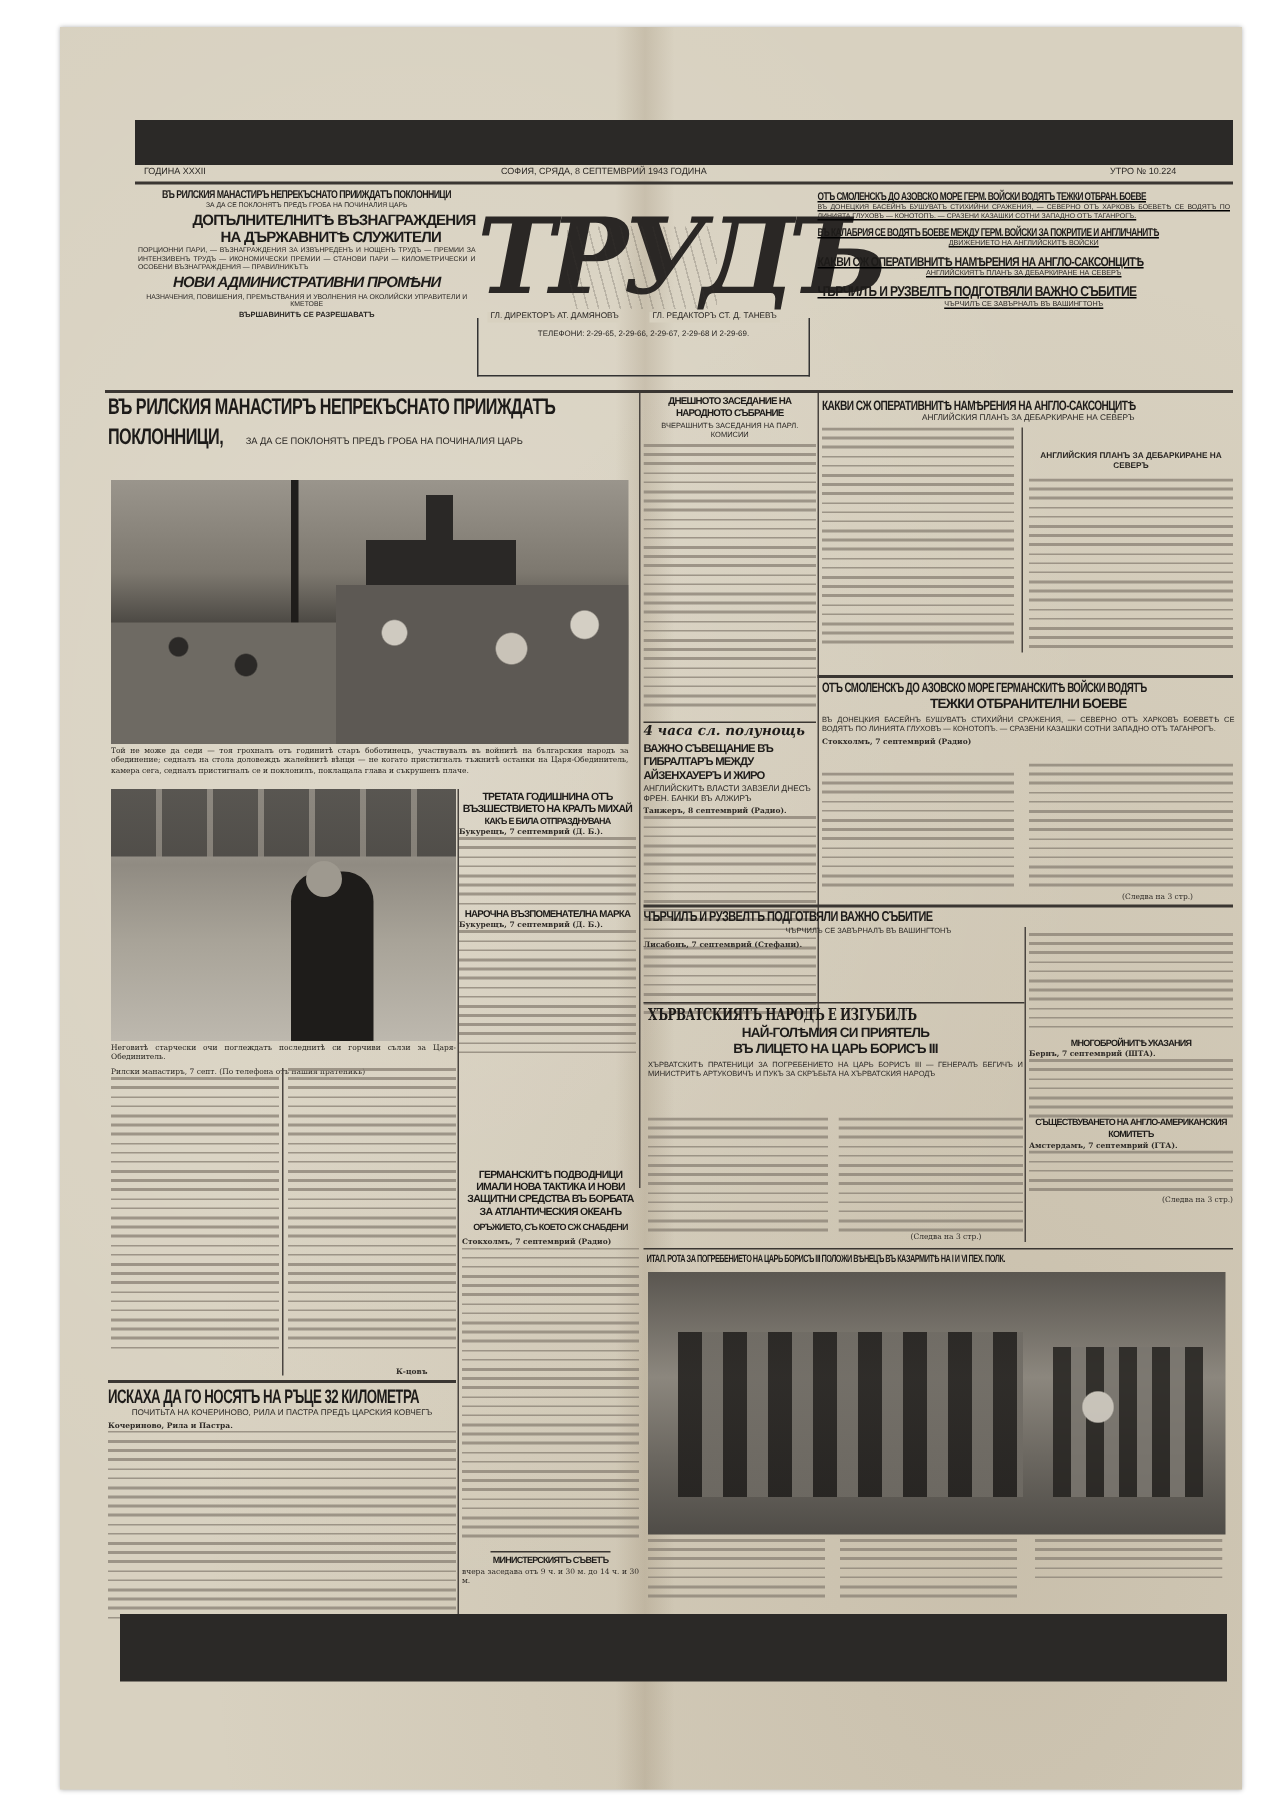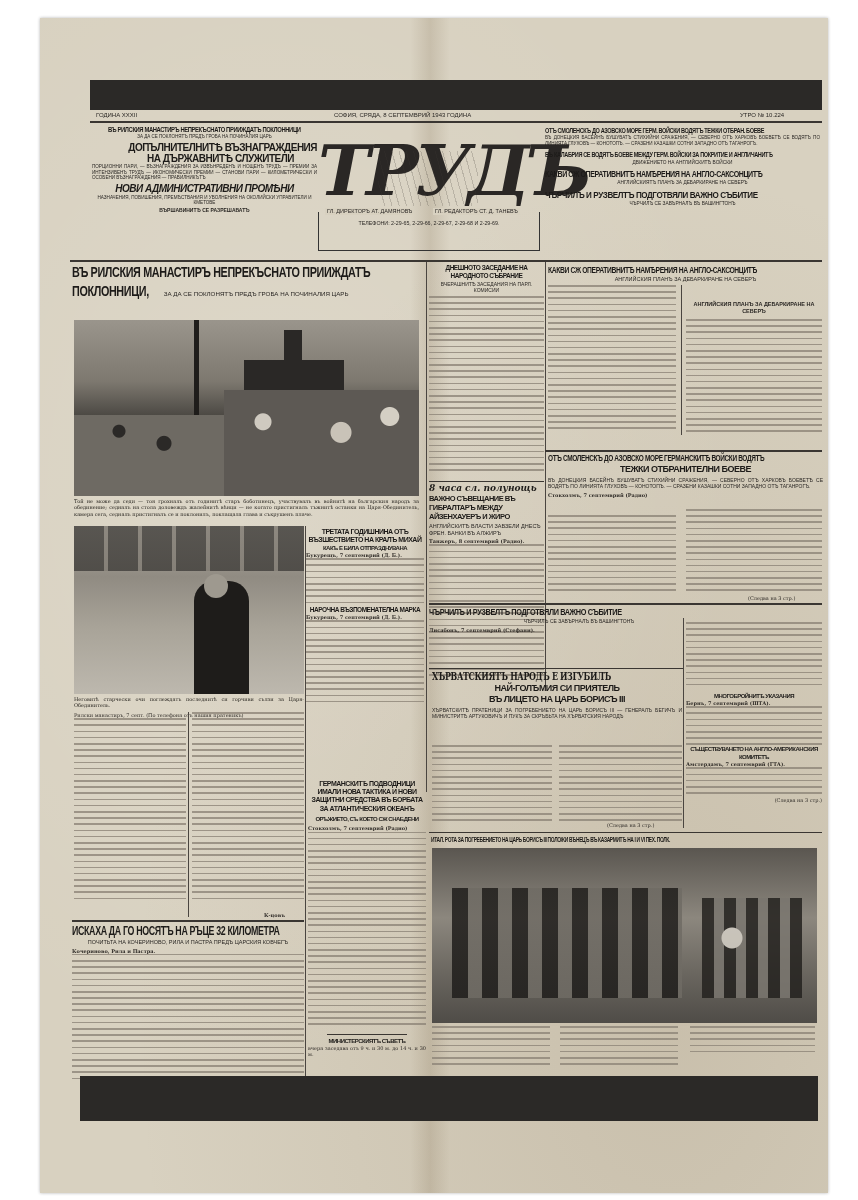--- a/index.html
+++ b/index.html
@@ -50,21 +50,21 @@
   <div class="box" style="left:278px;top:108px;width:222px;height:136px;border:none;">
     <div class="masthead center" style="margin-top:10px;">ТРУДЪ</div>
     <div class="abs" style="left:60px;top:25px;width:100px;height:55px;background:repeating-linear-gradient(75deg,rgba(0,0,0,0) 0 6px,rgba(60,55,50,.35) 6px 7px);opacity:.6;"></div>
     <div class="box" style="left:0;top:86px;width:220px;height:38px;border:1px solid #333;border-top:none;">
       <div class="abs small" style="left:6px;top:-4px;font-size:5.5px;background:#d8d1c0;padding:0 2px;">ГЛ. ДИРЕКТОРЪ АТ. ДАМЯНОВЪ</div>
       <div class="abs small" style="left:114px;top:-4px;font-size:5.5px;background:#d8d1c0;padding:0 2px;">ГЛ. РЕДАКТОРЪ СТ. Д. ТАНЕВЪ</div>
       <div class="abs small" style="left:4px;top:8px;width:212px;font-size:5.3px;text-align:center;">ТЕЛЕФОНИ: 2-29-65, 2-29-66, 2-29-67, 2-29-68 И 2-29-69.</div>
     </div>
   </div>
 
-  <div class="abs" style="left:505px;top:108px;width:275px;">
+  <div class="abs" style="left:505px;top:108px;width:275px;text-decoration:underline;">
     <div class="cond" style="font-size:7.5px;line-height:9px;transform:scaleX(.74);width:372px;">ОТЪ СМОЛЕНСКЪ ДО АЗОВСКО МОРЕ ГЕРМ. ВОЙСКИ ВОДЯТЪ ТЕЖКИ ОТБРАН. БОЕВЕ</div>
     <div class="small" style="font-size:4.6px;line-height:5.6px;text-align:justify;">ВЪ ДОНЕЦКИЯ БАСЕЙНЪ БУШУВАТЪ СТИХИЙНИ СРАЖЕНИЯ, — СЕВЕРНО ОТЪ ХАРКОВЪ БОЕВЕТѢ СЕ ВОДЯТЪ ПО ЛИНИЯТА ГЛУХОВЪ — КОНОТОПЪ. — СРАЗЕНИ КАЗАШКИ СОТНИ ЗАПАДНО ОТЪ ТАГАНРОГЪ.</div>
     <div class="cond" style="font-size:7.5px;line-height:10px;transform:scaleX(.74);width:372px;margin-top:4px;">ВЪ КАЛАБРИЯ СЕ ВОДЯТЪ БОЕВЕ МЕЖДУ ГЕРМ. ВОЙСКИ ЗА ПОКРИТИЕ И АНГЛИЧАНИТѢ</div>
     <div class="small center" style="font-size:4.8px;line-height:6px;">ДВИЖЕНИЕТО НА АНГЛИЙСКИТѢ ВОЙСКИ</div>
     <div class="cond" style="font-size:8.5px;line-height:11px;transform:scaleX(.83);width:332px;margin-top:3px;">КАКВИ СЖ ОПЕРАТИВНИТѢ НАМѢРЕНИЯ НА АНГЛО-САКСОНЦИТѢ</div>
     <div class="small center" style="font-size:4.8px;line-height:6px;">АНГЛИЙСКИЯТЪ ПЛАНЪ ЗА ДЕБАРКИРАНЕ НА СЕВЕРЪ</div>
     <div class="cond" style="font-size:9.5px;line-height:12px;transform:scaleX(.85);width:324px;margin-top:3px;">ЧЪРЧИЛЪ И РУЗВЕЛТЪ ПОДГОТВЯЛИ ВАЖНО СЪБИТИЕ</div>
     <div class="small center" style="font-size:4.8px;line-height:6px;">ЧЪРЧИЛЪ СЕ ЗАВЪРНАЛЪ ВЪ ВАШИНГТОНЪ</div>
   </div>
 
@@ -305,21 +305,21 @@
         <div></div>
         <div></div>
         <div></div>
         <div></div>
         <div></div>
         <div></div>
         <div></div>
         <div></div>
       </div>
     <div class="rule" style="position:relative;height:1px;"></div>
-    <div class="ital" style="font-size:9px;line-height:12px;">8 часа сл. полунощь</div>
+    <div class="ital" style="font-size:9px;line-height:12px;">4 часа сл. полунощь</div>
     <div class="cond" style="font-size:7.5px;line-height:9px;white-space:normal;">ВАЖНО СЪВЕЩАНИЕ ВЪ ГИБРАЛТАРЪ МЕЖДУ АЙЗЕНХАУЕРЪ И ЖИРО</div>
     <div class="small" style="font-size:5.5px;line-height:6.6px;margin-top:2px;">АНГЛИЙСКИТѢ ВЛАСТИ ЗАВЗЕЛИ ДНЕСЪ ФРЕН. БАНКИ ВЪ АЛЖИРЪ</div>
     <div class="body" style="font-weight:bold;margin-top:2px;">Танжеръ, 8 септемврий (Радио).</div>
     <div class="filler" style="position:relative;height:135px;">
         <div></div>
         <div></div>
         <div></div>
         <div></div>
         <div></div>
         <div></div>

